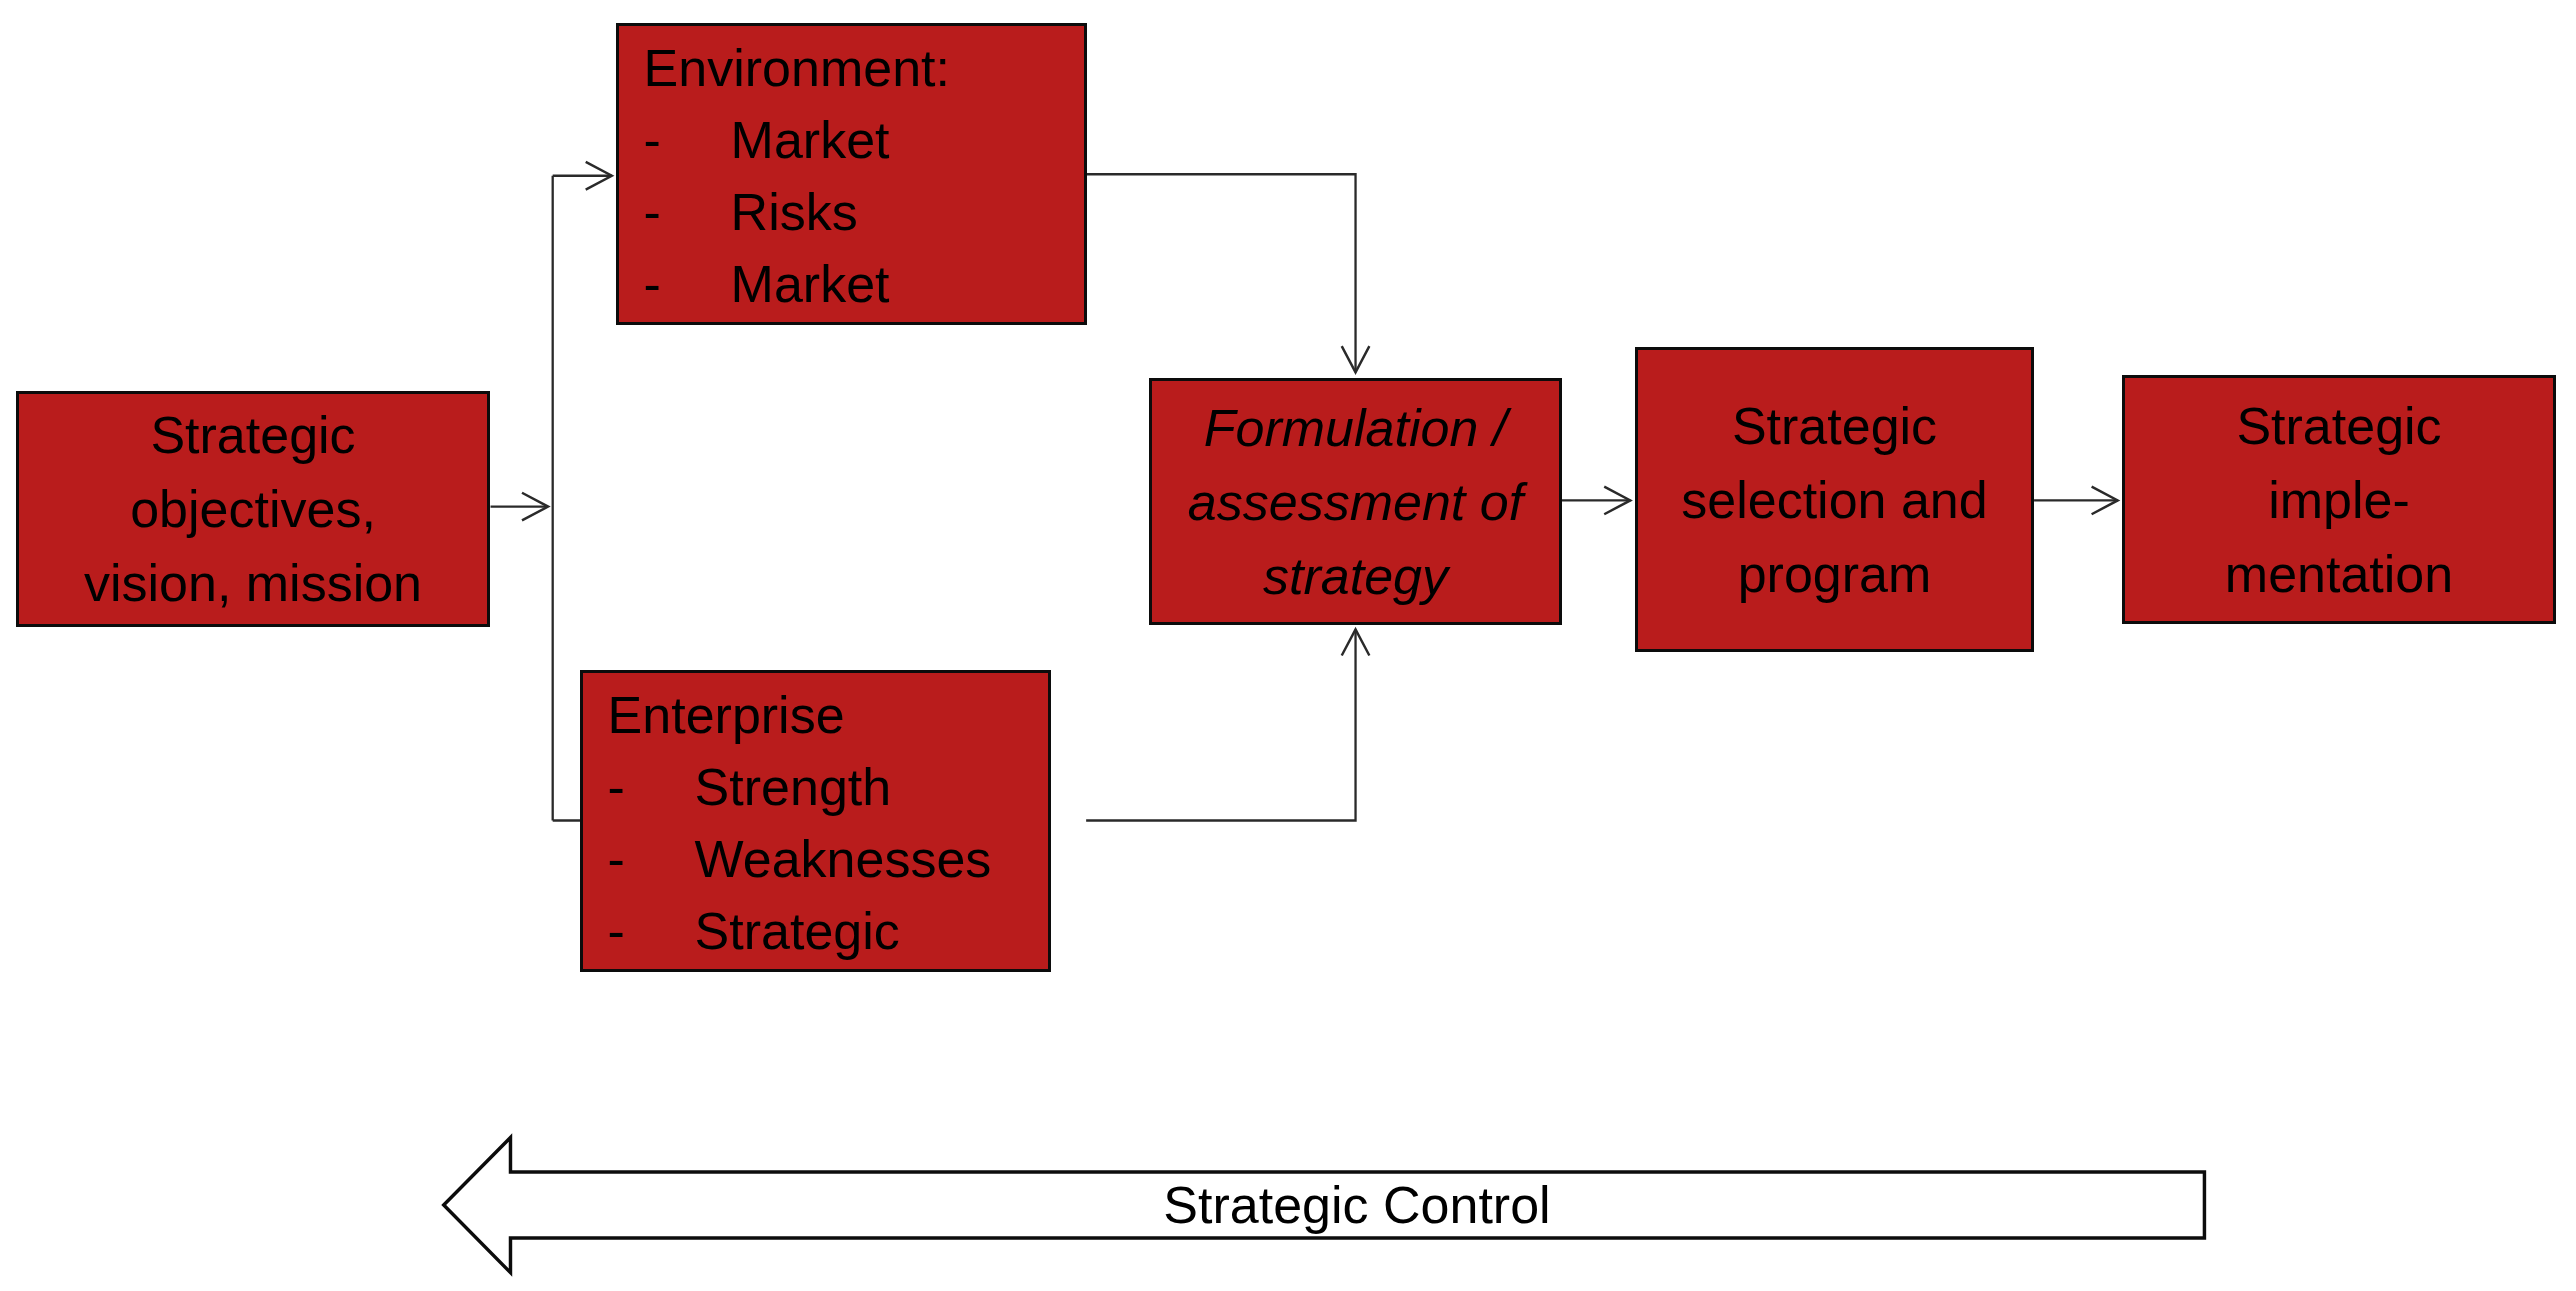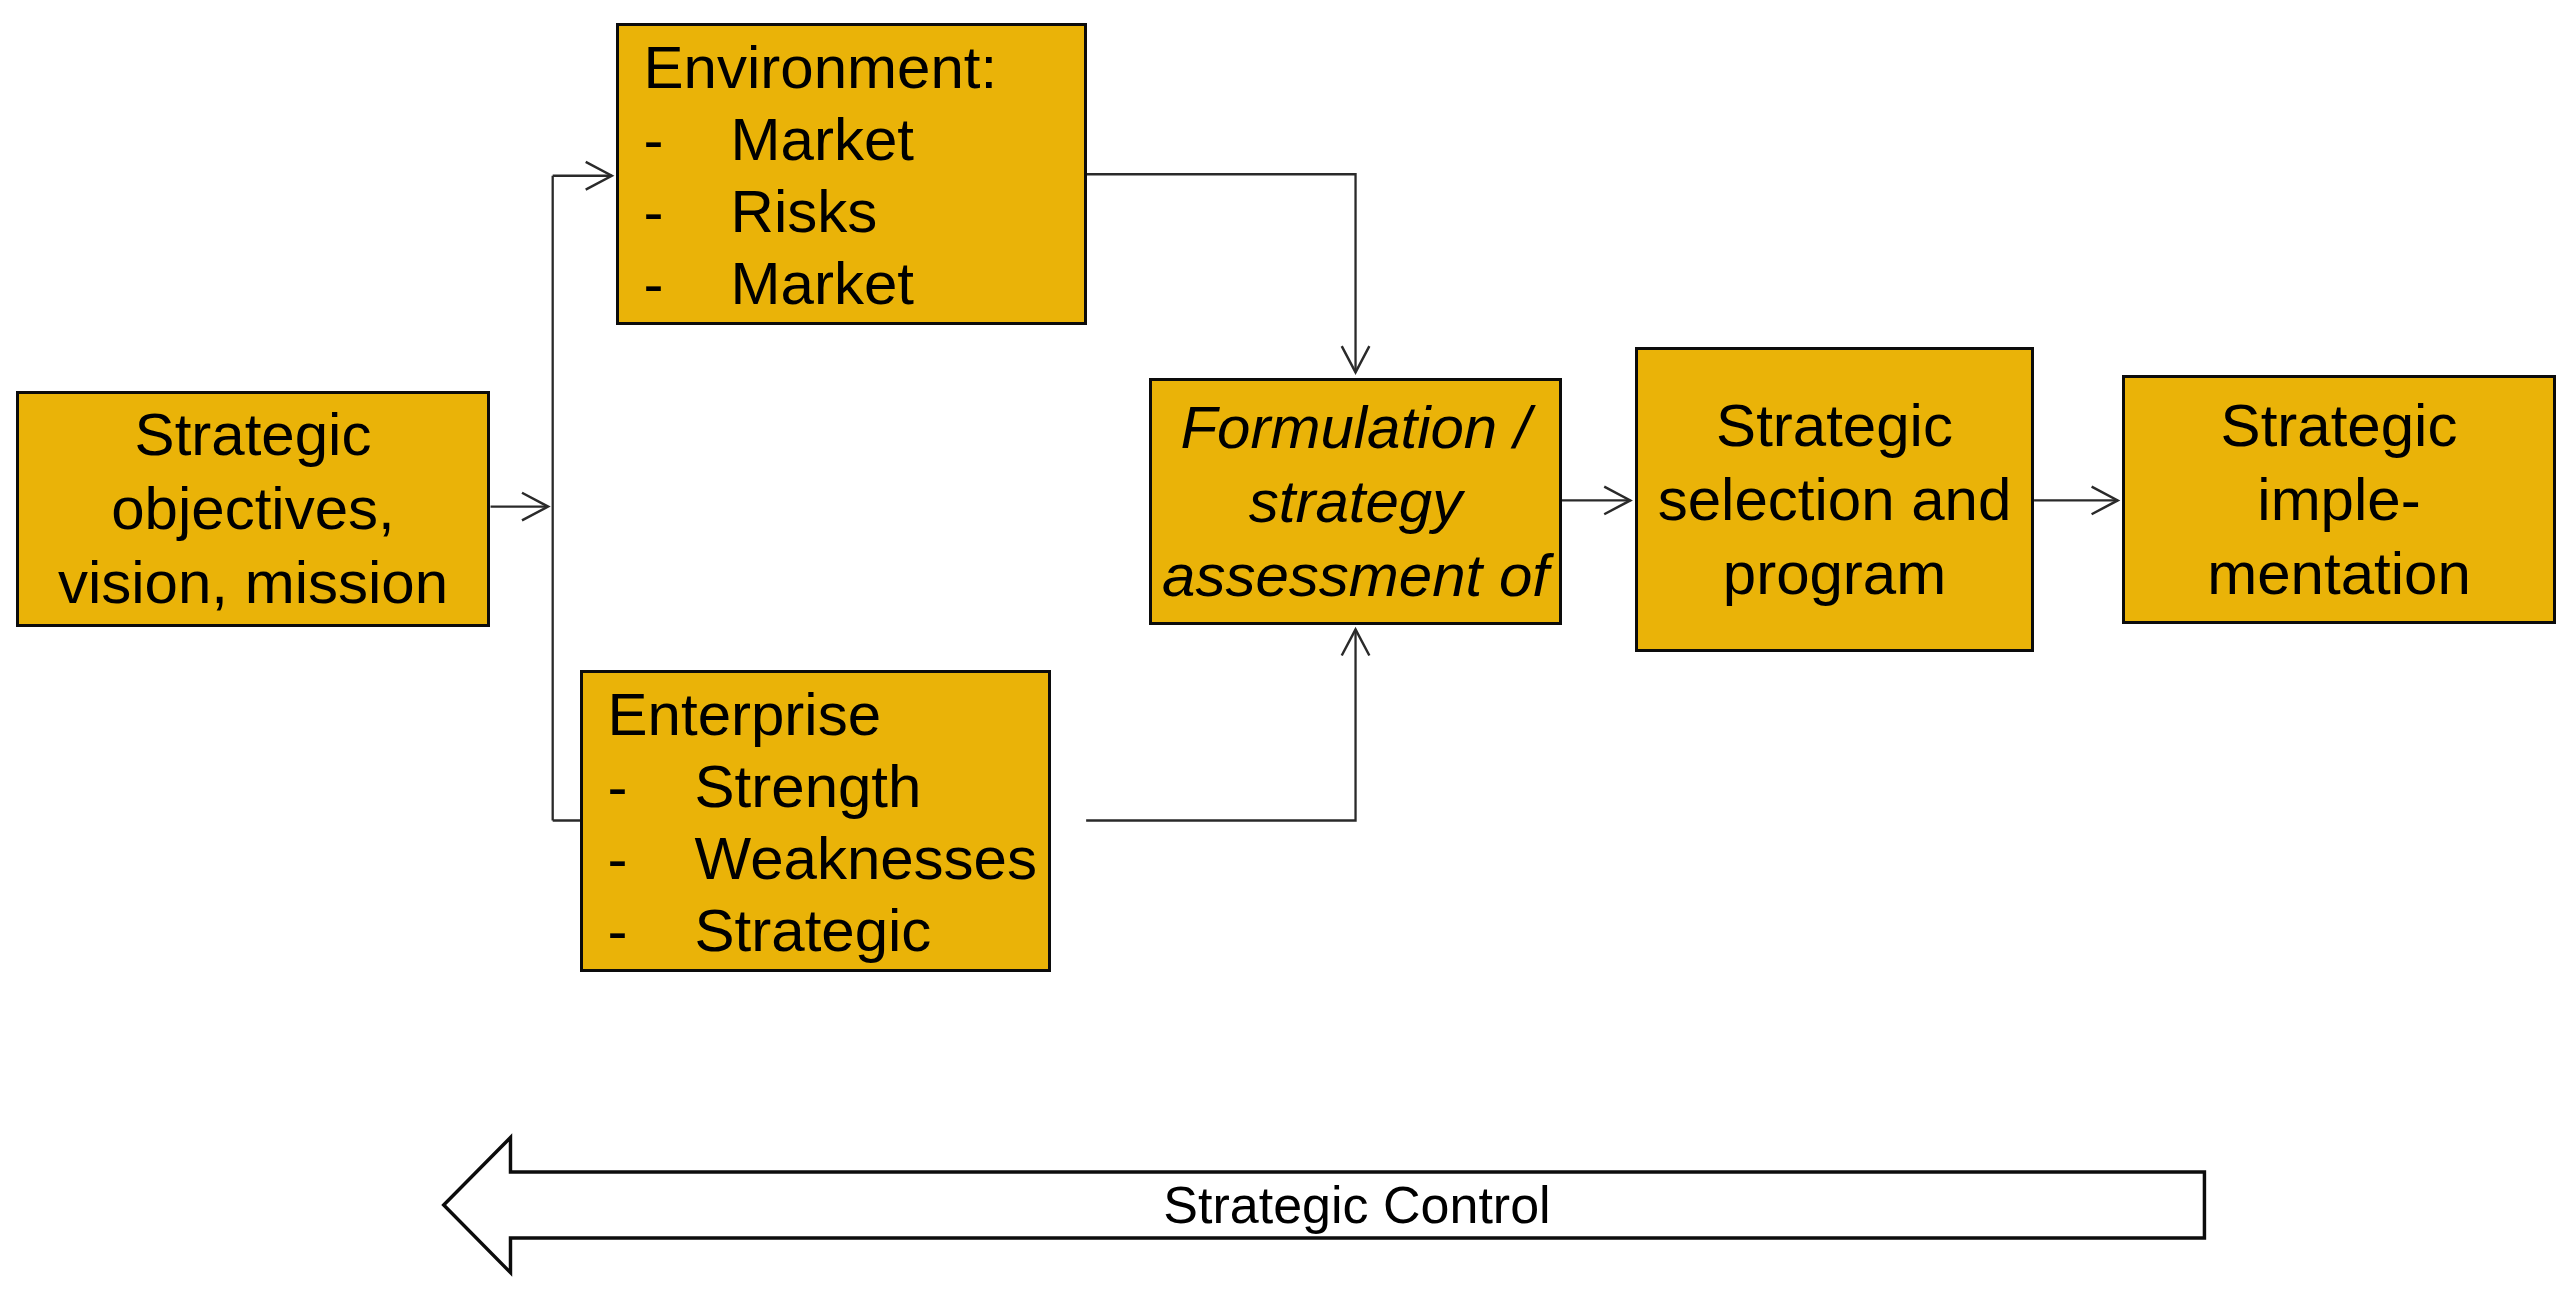--- a/index.html
+++ b/index.html
@@ -20,22 +20,22 @@
     position: absolute;
     left: 0;
     top: 0;
     width: 2576px;
     height: 1291px;
   }
   .box {
     position: absolute;
     box-sizing: border-box;
     border: 3.8px solid #0c0c0c;
-    background: #eab308;
-    font-size: 60px;
+    background: #b91c1c;
+    font-size: 52px;
     line-height: 74px;
     color: #000000;
   }
   .box.centered {
     display: flex;
     flex-direction: column;
     justify-content: center;
     align-items: center;
     text-align: center;
   }
@@ -141,22 +141,22 @@
       <span>Weaknesses</span>
     </div>
     <div class="row">
       <span class="dash">-</span>
       <span>Strategic</span>
     </div>
   </div>
 
   <div class="box centered box-formulation">
     <div>Formulation /</div>
+    <div>assessment of</div>
     <div>strategy</div>
-    <div>assessment of</div>
   </div>
 
   <div class="box centered box-selection">
     <div>Strategic</div>
     <div>selection and</div>
     <div>program</div>
   </div>
 
   <div class="box centered box-implementation">
     <div>Strategic</div>

